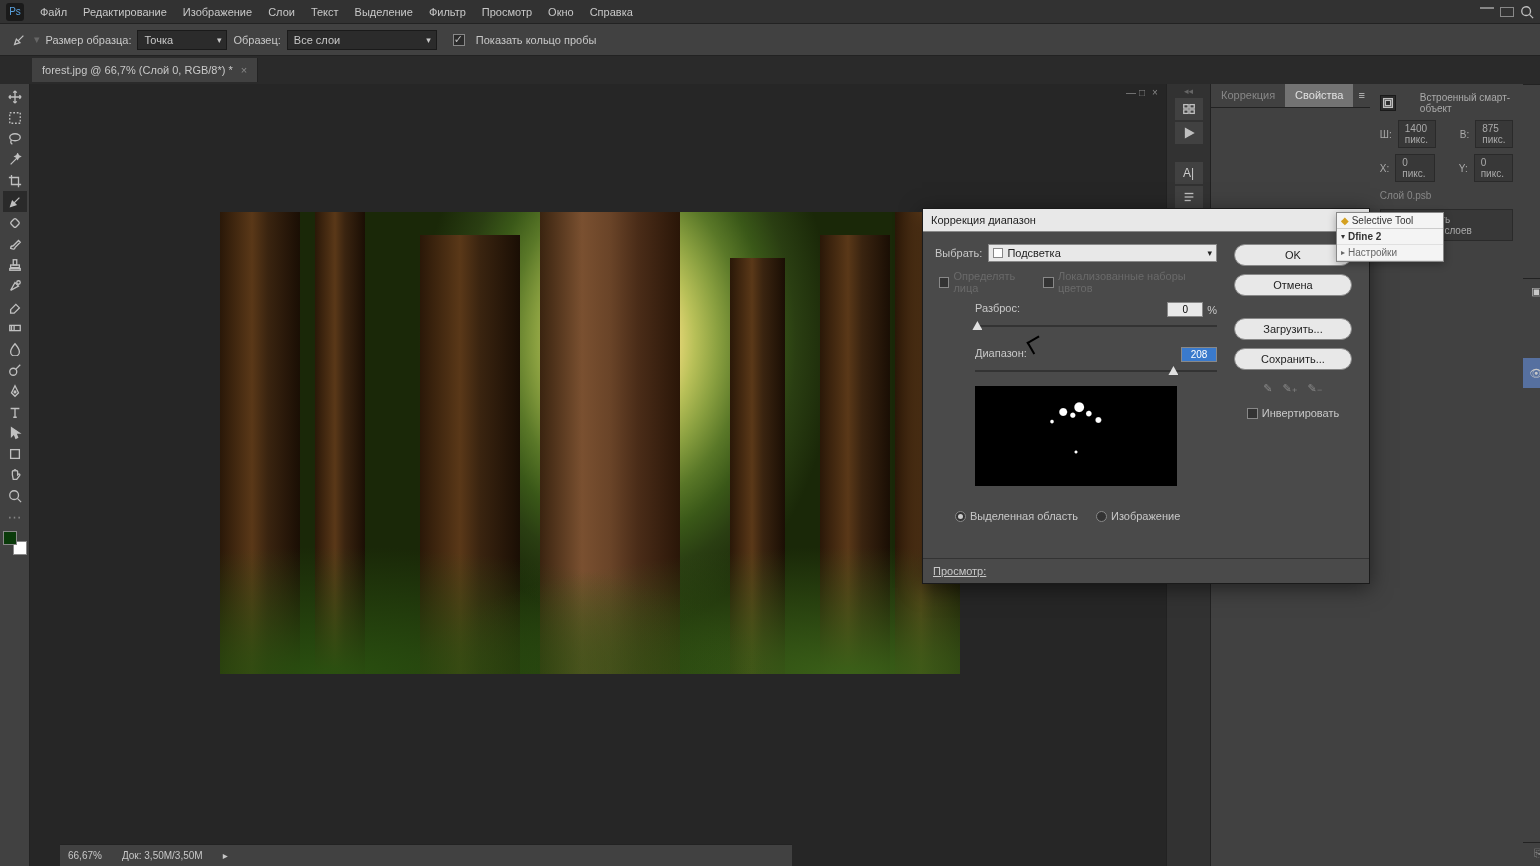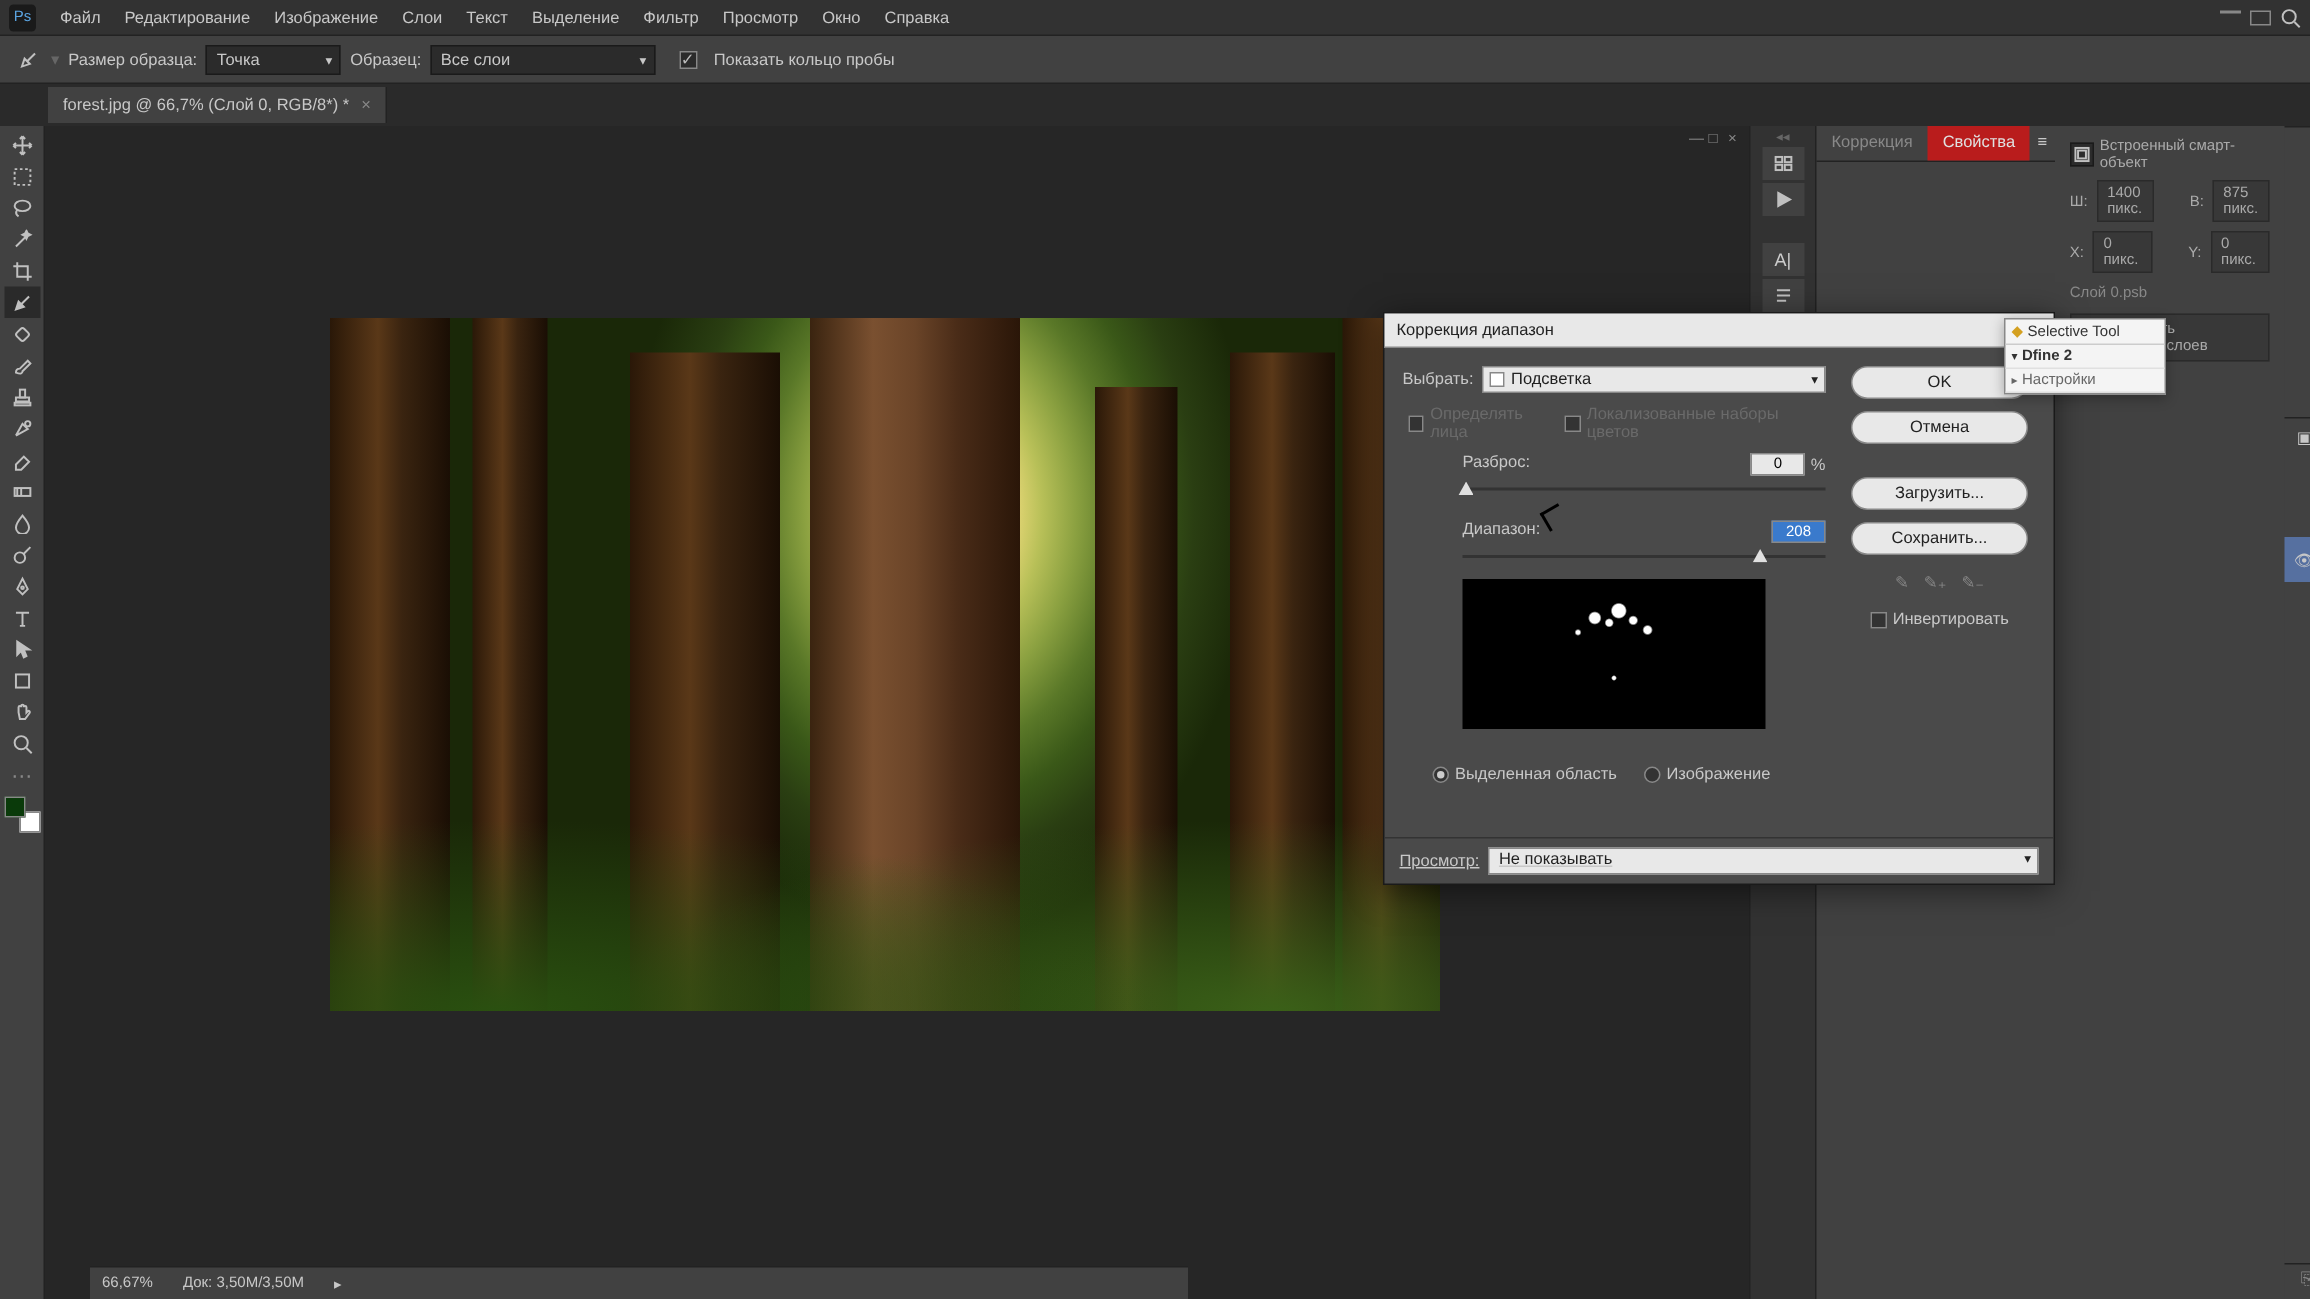--- a/index.html
+++ b/index.html
@@ -59,25 +59,25 @@
 .fern{ position:absolute; bottom:0; left:0; right:0; height:180px; background: radial-gradient(ellipse at 15% 100%, #2a5010 0%, transparent 50%), radial-gradient(ellipse at 85% 100%, #3a6018 0%, transparent 50%);}
 
 
 .rightcol { width: 44px; background:#323232; border-left:1px solid #222; display:flex; flex-direction:column; align-items:center; padding-top:2px; gap:2px;}
 .rightcol .pbtn { width:28px; height:22px; display:flex; align-items:center; justify-content:center; background:#414141;}
 .rightcol .sep { height:10px;}
 
 .panels { width: 330px; background:#414141; border-left:1px solid #222; display:flex; flex-direction:row;}
 .panel-tabs { display:flex; height:24px; border-bottom:1px solid #222;}
 .panel-tab { padding:5px 10px; color:#888; cursor:pointer;}
-.panel-tab.active { color:#e0e0e0; background:#b91c1c;}
+.panel-tab.active { color:#e0e0e0; background:#737373;}
 .panel-menu { margin-left:auto; padding:5px;}
 
 .prop-body { padding:8px 10px; font-size:10px; color:#aaa;}
-.prop-body .row { display:flex; align-items:center; margin-bottom:6px; gap:4px;}
+.prop-body .row { display:flex; align-items:center; margin-bottom:6px; gap:24px;}
 .prop-body .icon-sq { width:16px;height:16px; background:#2b2b2b; border:1px solid #1a1a1a; display:flex;align-items:center;justify-content:center;}
 .prop-body .dim { display:flex; gap:24px;}
 .prop-body .dim span { display:flex; gap:6px; align-items:center;}
 .prop-body .valbox{ background:#383838; padding:2px 6px; border:1px solid #2a2a2a; min-width:38px;}
 .prop-body .subtitle { color:#888; margin:8px 0;}
 
 
 .bottom-panel { flex:1; background:#414141; border-top:1px solid #222; display:flex; flex-direction:column;}
 .layer-opts { padding:6px 8px; display:flex; gap:8px; justify-content:flex-end; align-items:center;}
 .layer-opts .pct { background:#383838; border:1px solid #2a2a2a; padding:1px 4px; font-size:10px;}
@@ -521,21 +521,20 @@
         <span>✎₋</span>
       </div>
       <div class="dlg-chk-row">
         <span class="dlg-chk"></span>
         <span>Инвертировать</span>
       </div>
     </div>
   </div>
   <div class="dialog-footer">
     <span>Просмотр:</span>
-    <div class="dlg-combo2"><span>Не показывать</span></div>
   </div>
 </div>
 
 <div class="cursor-ind"></div>
 
 <div class="floater">
   <div class="floater-title">
       <span style="color:#d4a020">◆</span>
       <span>Selective Tool</span>
     </div>

